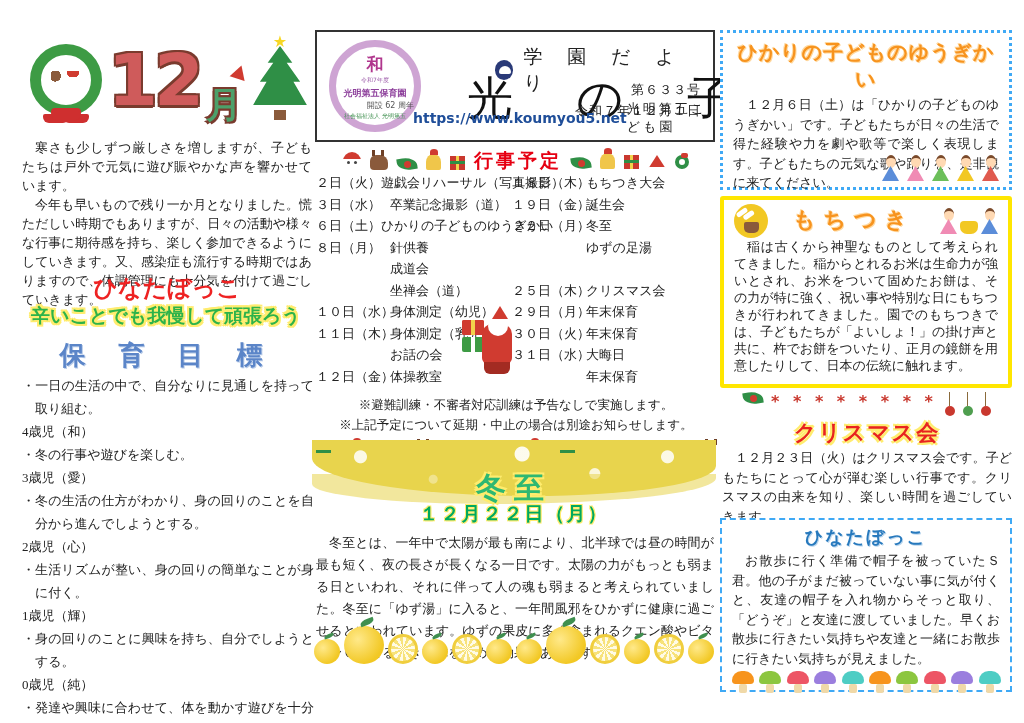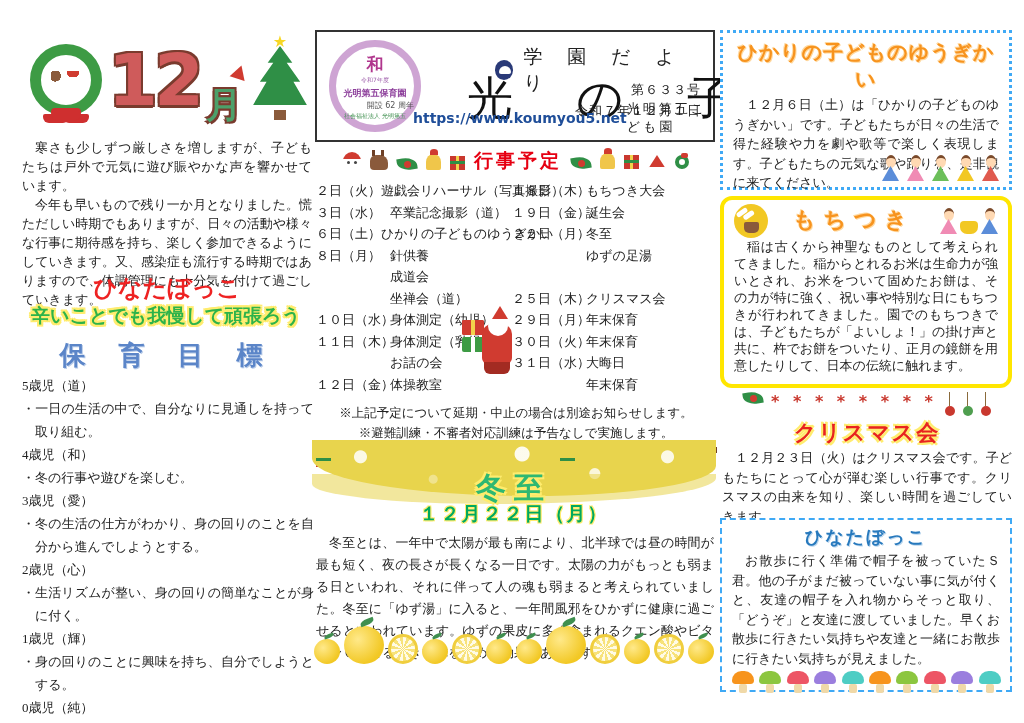--- a/index.html
+++ b/index.html
@@ -61,21 +61,21 @@
       text-shadow:-2px -2px 0 #ffec6e,2px -2px 0 #ffec6e,-2px 2px 0 #ffec6e,2px 2px 0 #ffec6e,0 2px 0 #ffec6e,0 -2px 0 #ffec6e,2px 0 0 #ffec6e,-2px 0 0 #ffec6e;}
   .mokuhyo-title{position:absolute;left:22px;top:338px;width:290px;text-align:center;
       font-family:"DejaVu Sans","Liberation Sans",sans-serif;font-weight:bold;font-size:26px;letter-spacing:12px;color:#5b85c8;
       text-shadow:1px 1px 0 #b8cbe8;}
   .goals{position:absolute;left:22px;top:374px;width:292px;font-size:13px;line-height:23px;}
   .goal-age{margin:0;}
   .goal-item{margin:0;padding-left:1em;text-indent:-1em;text-align:justify;}
 
   
   .schedule{position:absolute;left:316px;top:148px;width:400px;}
-  .sch-head{display:flex;align-items:center;justify-content:center;gap:5px;margin-bottom:8px;}
+  .sch-head{display:flex;align-items:center;justify-content:center;gap:5px;margin-bottom:0;}
   .sch-title{font-family:"DejaVu Sans","Liberation Sans",sans-serif;font-weight:bold;font-size:19px;color:#e60012;letter-spacing:3px;margin:0 4px;}
   .sch-cols{display:flex;}
   .sch-col-l{width:196px;}
   .sch-col-r{width:204px;}
   .sch-row{display:flex;height:21.5px;font-size:13px;}
   .sch-date{width:74px;letter-spacing:0px;white-space:nowrap;}
   .sch-event{flex:1;white-space:nowrap;}
   .sch-notes{margin-top:6px;text-align:center;font-size:12.5px;line-height:20px;}
   .sch-notes p{margin:0;}
   .santa-gifts{position:absolute;left:140px;top:158px;width:64px;height:72px;}
@@ -134,21 +134,21 @@
   .ic-yuzu-big{width:40px;height:38px;border-radius:50%;background:radial-gradient(circle at 35% 35%,#ffe98a,#f2c824 70%);}
   .ic-yuzu-big::before{content:"";position:absolute;left:16px;top:-7px;width:14px;height:6px;background:#3f8f4f;border-radius:60% 0 60% 0;transform:rotate(-20deg);}
   .ic-yuzu-small{width:26px;height:25px;border-radius:50%;background:radial-gradient(circle at 35% 35%,#ffe98a,#f2c824 70%);}
   .ic-yuzu-small::before{content:"";position:absolute;left:10px;top:-5px;width:10px;height:4px;background:#3f8f4f;border-radius:60% 0 60% 0;transform:rotate(-20deg);}
   .ic-yuzu-slice{width:30px;height:30px;border-radius:50%;border:3px solid #f0ce3e;
       background:repeating-conic-gradient(#fffbe6 0 18deg,#f7e27a 18deg 36deg);}
 
   
   .box{position:absolute;left:720px;width:292px;background:#fff;}
   .box-yugikai{top:30px;height:160px;border:3px dotted #3fa9f5;padding:6px 10px 4px;}
-  .box-mochi{top:196px;height:192px;border:4px solid #ffe600;border-radius:12px;padding:4px 10px;}
+  .box-mochi{top:196px;height:192px;border:4px solid #ffe600;border-radius:3px;padding:4px 10px;}
   .sec-xmas{position:absolute;left:722px;top:392px;width:290px;height:122px;}
   .box-hinata{top:518px;height:174px;border:2.5px dashed #3fa9f5;padding:5px 10px;}
   .r-title-orange{text-align:center;font-family:"DejaVu Sans","Liberation Sans",sans-serif;font-weight:bold;font-size:20px;color:#f7931e;
       text-shadow:1px 1px 0 #ffd9a0,-1px -1px 0 #ffd9a0;letter-spacing:1px;margin:0 0 2px;}
   .r-body{font-size:13px;line-height:19.5px;text-align:justify;text-indent:1em;margin:0;}
   .r-body-tight{font-size:13px;line-height:17px;text-align:justify;text-indent:1em;margin:0;}
   .kids-row{position:absolute;right:10px;bottom:6px;display:flex;gap:8px;}
   .ic-kid{width:17px;height:26px;}
   .ic-kid::before{content:"";position:absolute;left:4px;top:0;width:10px;height:10px;background:#ffd9b3;border-radius:50%;border-top:3px solid #7a4a2b;}
   .ic-kid::after{content:"";position:absolute;left:0;top:11px;width:17px;height:15px;clip-path:polygon(50% 0,100% 100%,0 100%);}
@@ -221,21 +221,20 @@
   <div class="intro" data-interactable="false">
     <p data-interactable="false">寒さも少しずつ厳しさを増しますが、子どもたちは戸外で元気に遊び賑やかな声を響かせています。</p>
     <p data-interactable="false">今年も早いもので残り一か月となりました。慌ただしい時期でもありますが、日々の活動や様々な行事に期待感を持ち、楽しく参加できるようにしていきます。又、感染症も流行する時期ではありますので、体調管理にも十分気を付けて過ごしていきます。</p>
   </div>
 
   <div class="kokoro-title" data-interactable="false">ひなたぼっこ</div>
   <div class="kokoro-slogan" data-interactable="false">辛いことでも我慢して頑張ろう</div>
   <div class="mokuhyo-title" data-interactable="false">保 育 目 標</div>
 
   <div class="goals" data-interactable="false">
-    <p class="goal-age" data-interactable="false">5歳児（道）</p>
     <p class="goal-item" data-interactable="false">・一日の生活の中で、自分なりに見通しを持って取り組む。</p>
     <p class="goal-age" data-interactable="false">4歳児（和）</p>
     <p class="goal-item" data-interactable="false">・冬の行事や遊びを楽しむ。</p>
     <p class="goal-age" data-interactable="false">3歳児（愛）</p>
     <p class="goal-item" data-interactable="false">・冬の生活の仕方がわかり、身の回りのことを自分から進んでしようとする。</p>
     <p class="goal-age" data-interactable="false">2歳児（心）</p>
     <p class="goal-item" data-interactable="false">・生活リズムが整い、身の回りの簡単なことが身に付く。</p>
     <p class="goal-age" data-interactable="false">1歳児（輝）</p>
     <p class="goal-item" data-interactable="false">・身の回りのことに興味を持ち、自分でしようとする。</p>
     <p class="goal-age" data-interactable="false">0歳児（純）</p>
@@ -348,22 +347,22 @@
     </div>
     <div class="santa-gifts" data-interactable="false">
       <span class="g1" data-interactable="false"></span>
       <span class="g2" data-interactable="false"></span>
       <span class="body" data-interactable="false"></span>
       <span class="legs" data-interactable="false"></span>
       <span class="face" data-interactable="false"></span>
       <span class="hat" data-interactable="false"></span>
     </div>
     <div class="sch-notes" data-interactable="false">
+      <p data-interactable="false">※避難訓練・不審者対応訓練は予告なしで実施します。</p>
       <p data-interactable="false">※上記予定について延期・中止の場合は別途お知らせします。</p>
-      <p data-interactable="false">※避難訓練・不審者対応訓練は予告なしで実施します。</p>
     </div>
     <div class="icon-row" style="margin-top:6px;gap:22px;" data-interactable="false">
         <span class="ic ic-gift" data-interactable="false"></span>
         <span class="ic ic-bell" data-interactable="false"></span>
         <span class="ic ic-house" data-interactable="false"></span>
         <span class="ic ic-reindeer" data-interactable="false"></span>
         <span class="ic ic-holly" data-interactable="false"></span>
         <span class="ic ic-tree" data-interactable="false"></span>
         <span class="ic ic-bell" data-interactable="false"></span>
         <span class="ic ic-gift" data-interactable="false"></span>

